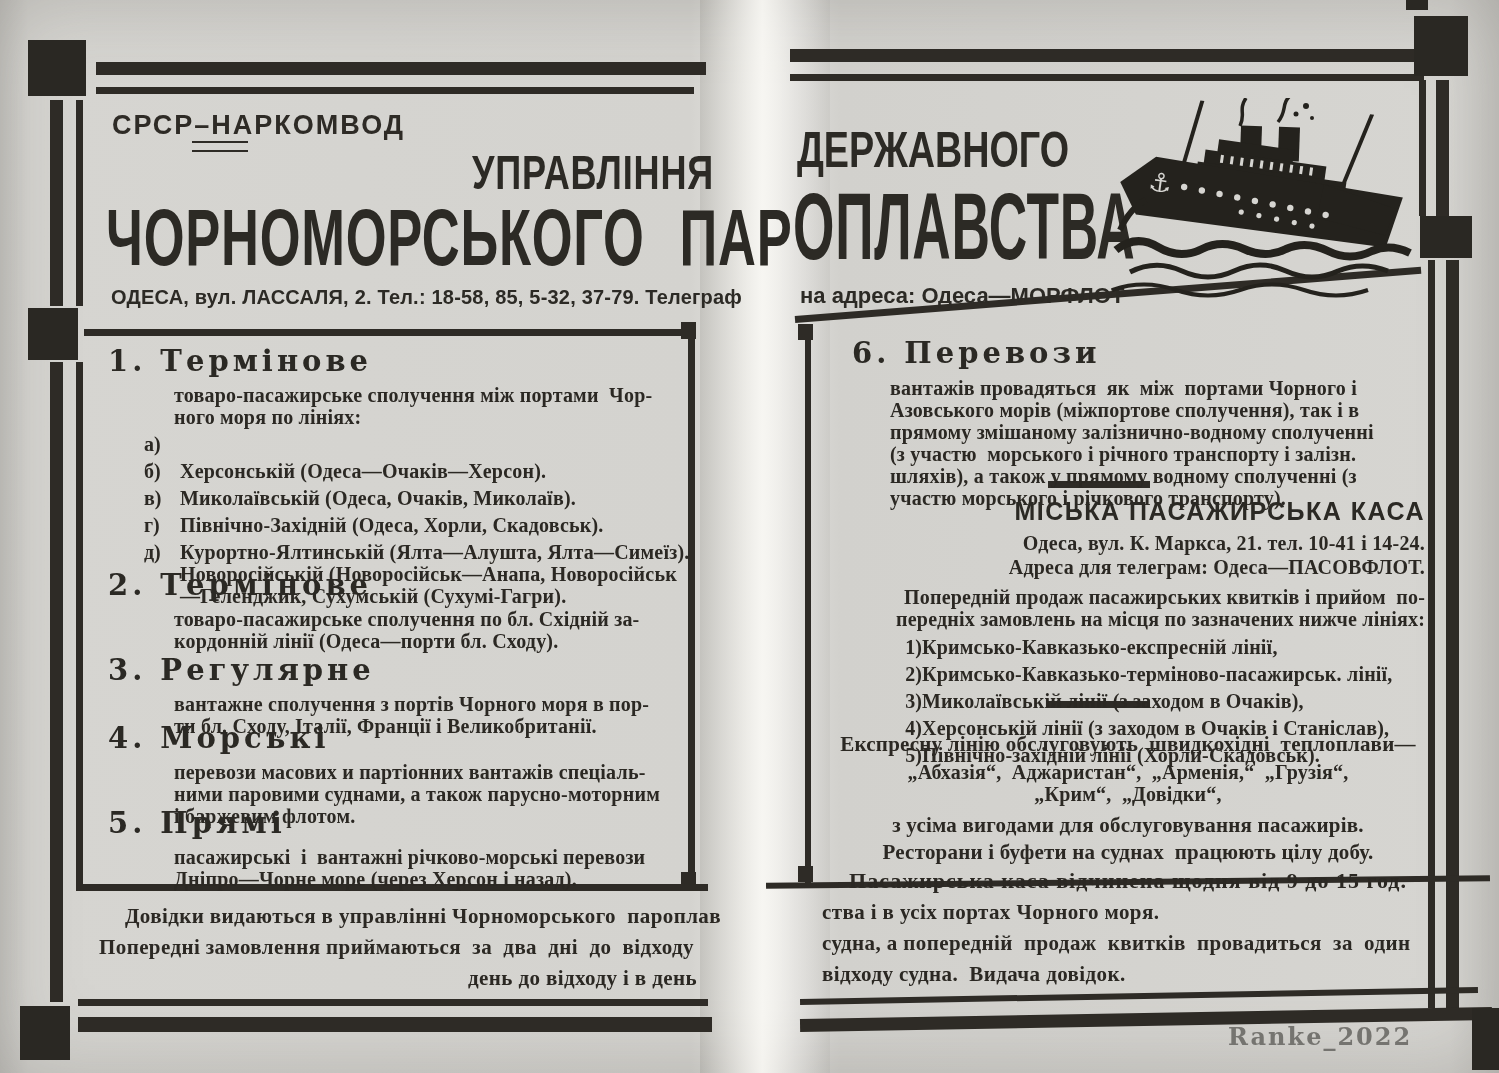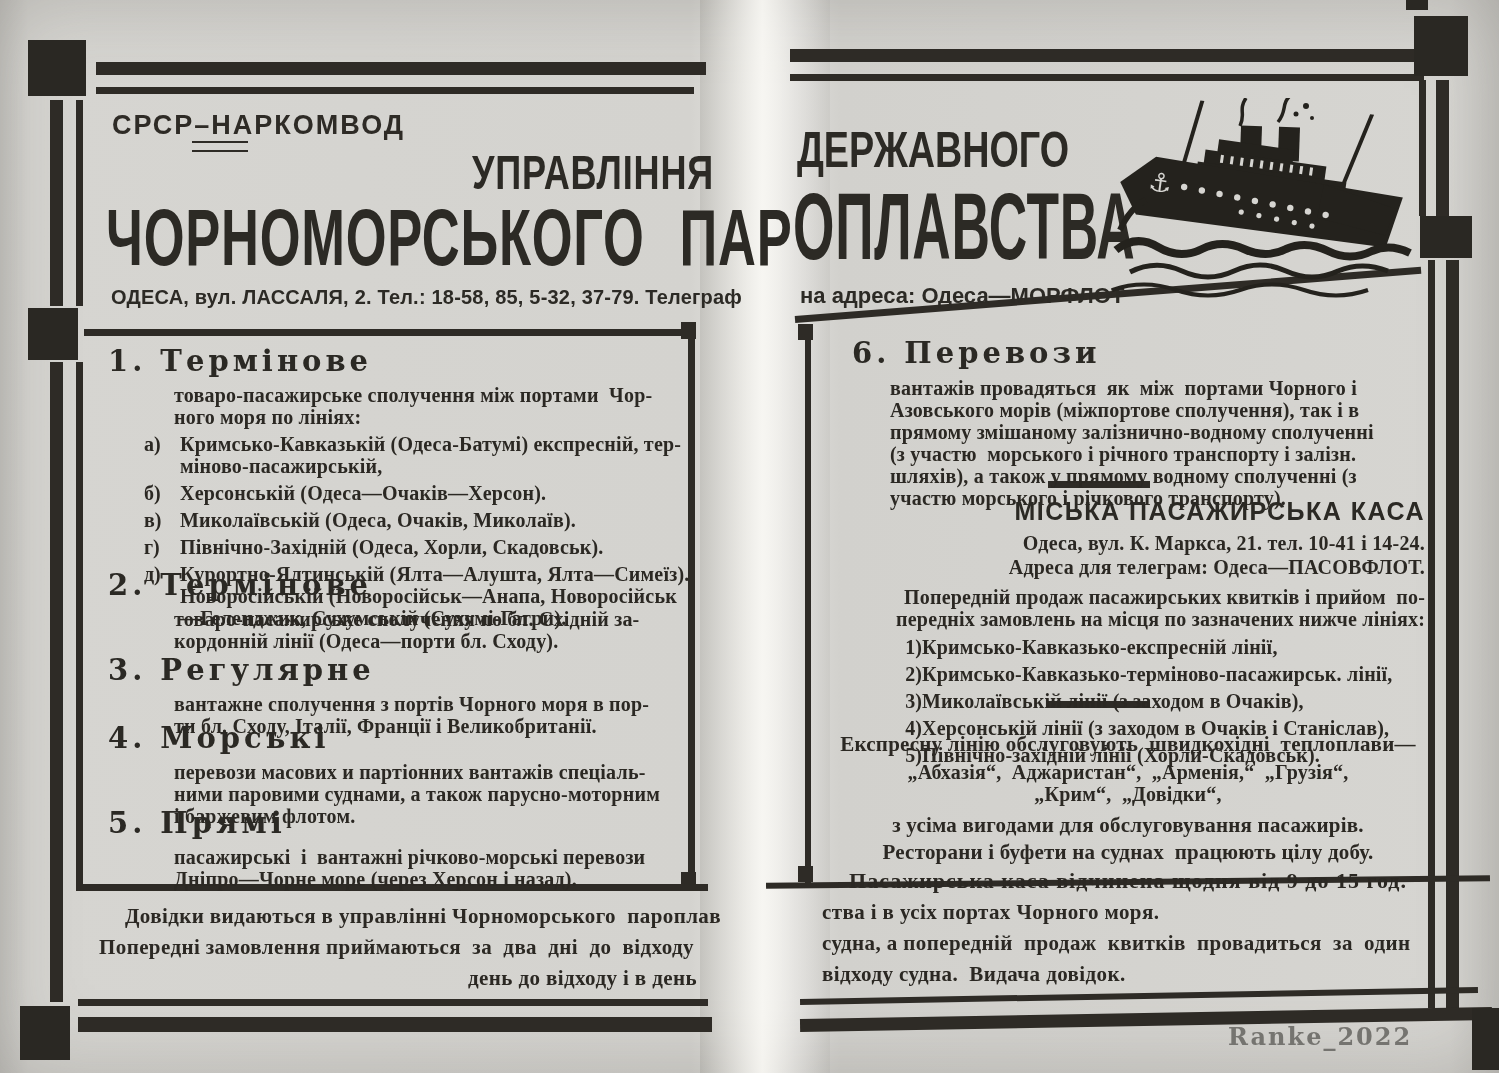--- a/index.html
+++ b/index.html
@@ -84,22 +84,20 @@
   <div class="t-upr">УПРАВЛІННЯ</div>
   <div class="t-chorno">ЧОРНОМОРСЬКОГО ПАР</div>
   <div class="addr-l">ОДЕСА, вул. ЛАССАЛЯ, 2. Тел.: 18-58, 85, 5-32, 37-79. Телеграф</div>
 
   <div class="sec" style="top:344px;">
     <div class="sec-h">1. Термінове</div>
     <div class="body ml sec-intro">товаро-пасажирське сполучення між портами  Чор-
 ного моря по лініях:</div>
     <div class="sec-item">
       <span class="lbl">а)</span>
-      <span class="body ml">Кримсько-Кавказькій (Одеса-Батумі) експресній, тер-
-міново-пасажирській,</span>
     </div>
     <div class="sec-item">
       <span class="lbl">б)</span>
       <span class="body ml">Херсонській (Одеса—Очаків—Херсон).</span>
     </div>
     <div class="sec-item">
       <span class="lbl">в)</span>
       <span class="body ml">Миколаївській (Одеса, Очаків, Миколаїв).</span>
     </div>
     <div class="sec-item">

